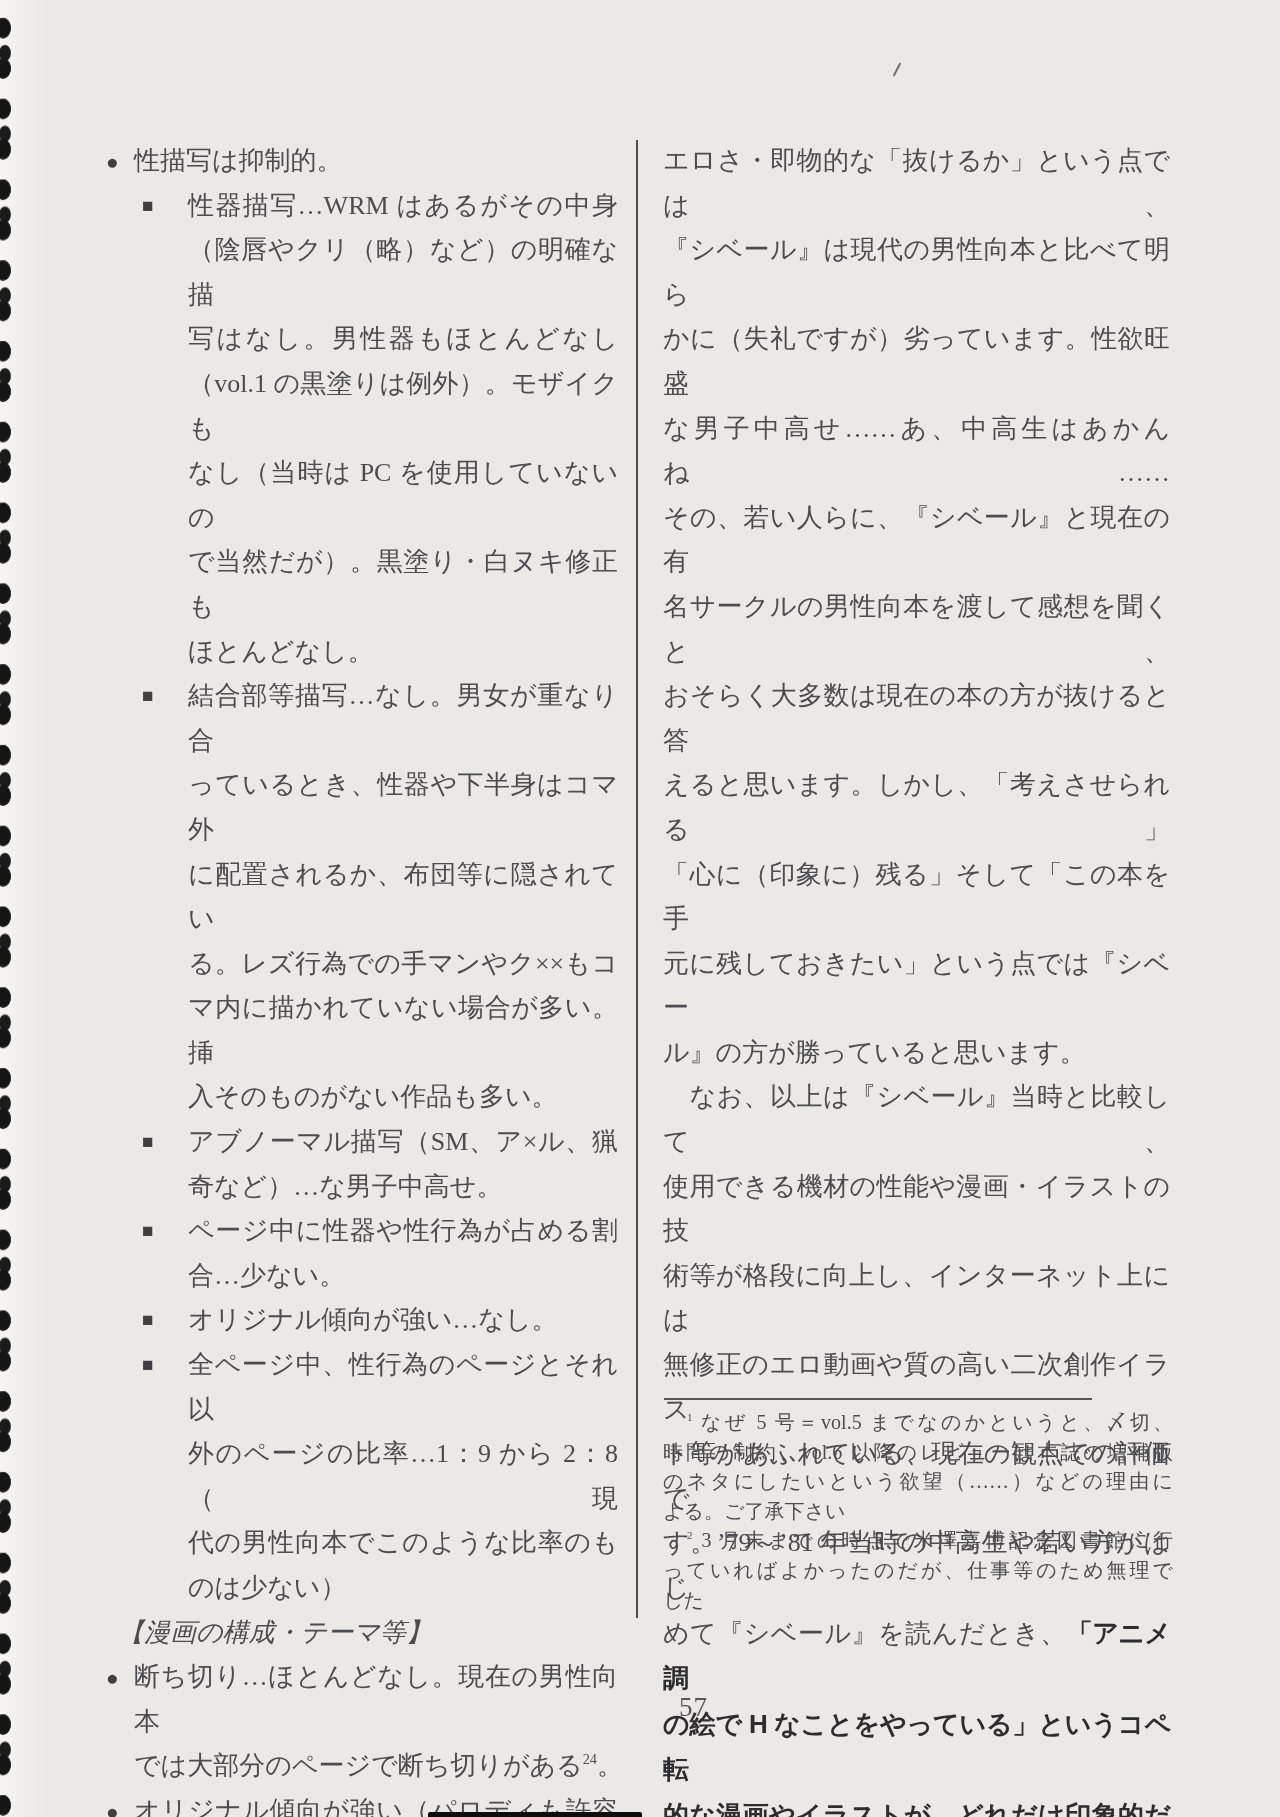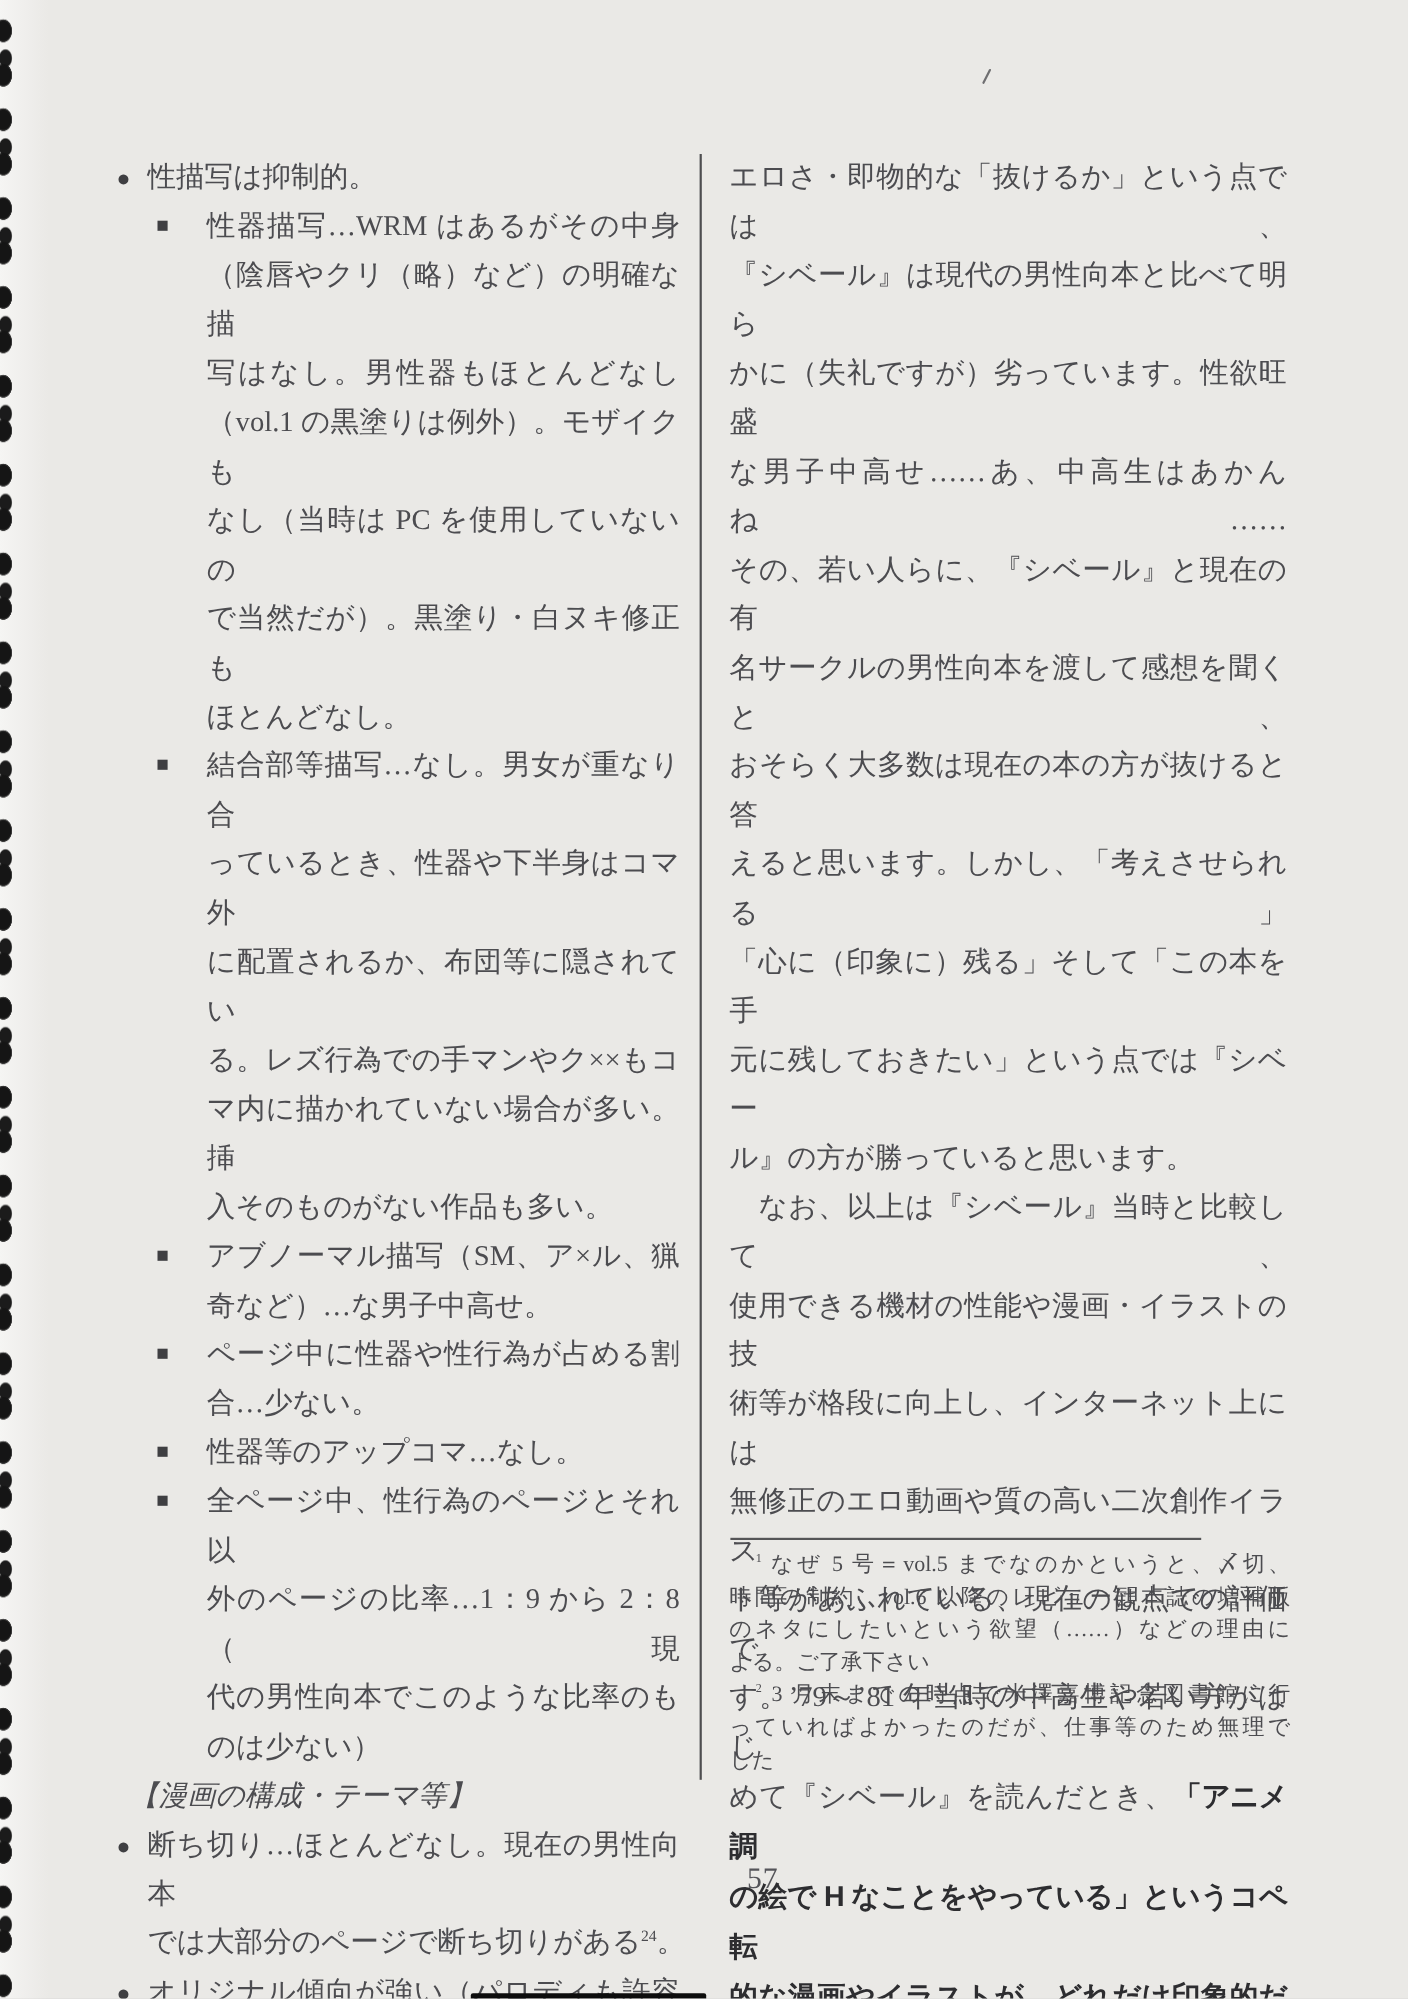--- a/index.html
+++ b/index.html
@@ -92,21 +92,21 @@
         <div class="line j"><span>アブノーマル描写（SM、ア×ル、猟</span></div>
         <div class="line"><span>奇など）…な男子中高せ。</span></div>
       </div>
       <div class="block b-sub">
         <span class="bullet">■</span>
         <div class="line j"><span>ページ中に性器や性行為が占める割</span></div>
         <div class="line"><span>合…少ない。</span></div>
       </div>
       <div class="block b-sub">
         <span class="bullet">■</span>
-        <div class="line"><span>性器等のアップコマ…なし。</span></div>
+        <div class="line"><span>オリジナル傾向が強い…なし。</span></div>
       </div>
       <div class="block b-sub">
         <span class="bullet">■</span>
         <div class="line j"><span>全ページ中、性行為のページとそれ以</span></div>
         <div class="line j"><span>外のページの比率…1：9 から 2：8（現</span></div>
         <div class="line j"><span>代の男性向本でこのような比率のも</span></div>
         <div class="line"><span>のは少ない）</span></div>
       </div>
       <div class="block b-header">
         <div class="line"><span>【漫画の構成・テーマ等】</span></div>

